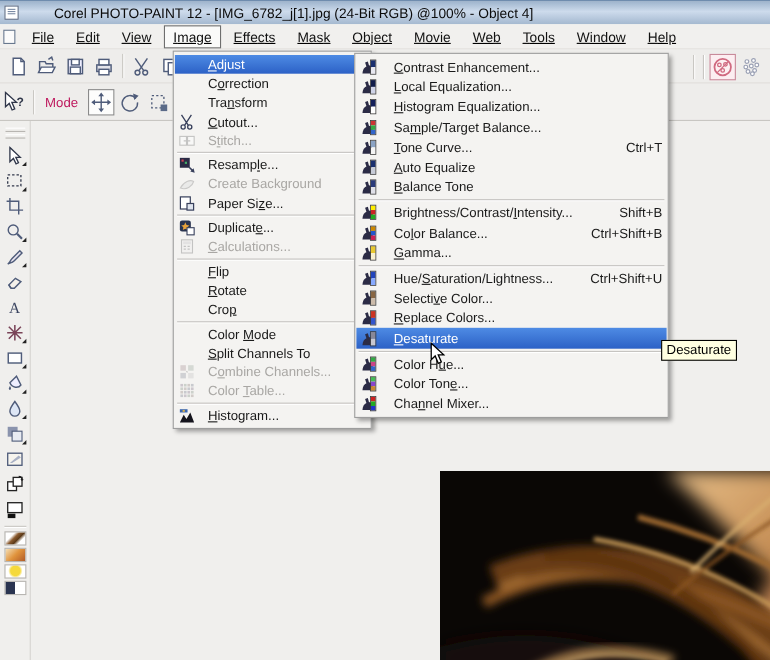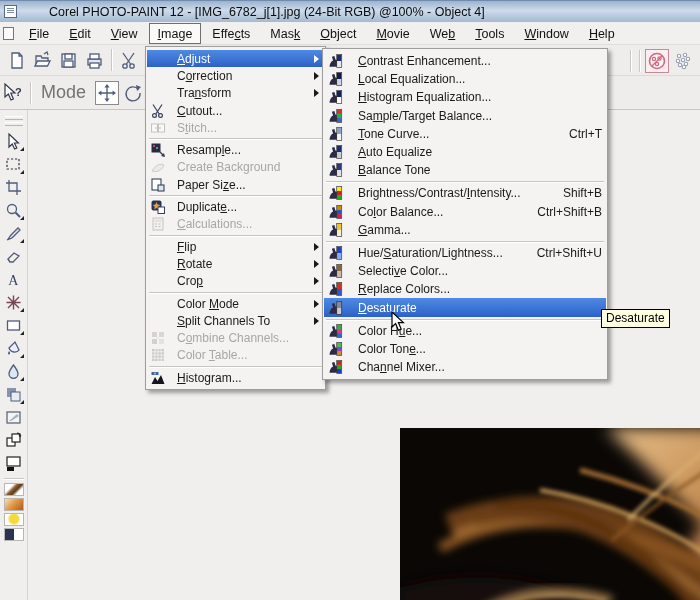--- a/index.html
+++ b/index.html
@@ -26,21 +26,21 @@
   .u{text-decoration:underline;}
   
   #toolbar1{position:absolute;left:0;top:45px;width:700px;height:31px;background:#eeedeb;
     border-bottom:1px solid #dcdad6;box-sizing:border-box;display:flex;align-items:center;}
   .tb-btn{width:24px;height:24px;display:flex;align-items:center;justify-content:center;margin:0 1px;}
   .tb-sep{width:1px;height:22px;background:#c9c7c3;box-shadow:1px 0 0 #fff;margin:0 4px;}
   #tb-right{position:absolute;right:4px;top:47px;display:flex;align-items:center;height:27px;}
   #tb-right .tb-btn.pressed{background:#fceef1;border:1px solid #c88a9a;box-sizing:border-box;}
   #propbar{position:absolute;left:0;top:76px;width:700px;height:34px;background:#eeedeb;
     border-bottom:1px solid #c8c6c2;box-sizing:border-box;display:flex;align-items:center;}
-  #mode-label{font-size:18px;color:#737373;margin:0 8px 0 6px;}
+  #mode-label{font-size:12px;color:#be185d;margin:0 8px 0 6px;}
   .pb-btn{width:24px;height:24px;display:flex;align-items:center;justify-content:center;
     margin:0 1px;border:1px solid transparent;box-sizing:border-box;}
   .pb-btn.active{background:#fdfdfc;border:1px solid #8a8a8a;}
   #right-tb-line{position:absolute;left:607px;top:87px;width:93px;height:1px;background:#d3d1cd;}
   
   #toolbox{position:absolute;left:0;top:110px;width:28px;height:490px;background:#f0efed;
     border-right:1px solid #d6d4d0;box-sizing:border-box;display:flex;flex-direction:column;align-items:center;}
   #toolbox .grip{width:18px;height:2px;border-top:1px solid #fff;border-bottom:1px solid #b8b6b2;margin:6px 0 2px 0;}
   #toolbox .grip2{width:18px;height:2px;border-top:1px solid #fff;border-bottom:1px solid #b8b6b2;margin-bottom:4px;}
   .tool{width:24px;height:23px;display:flex;align-items:center;justify-content:center;position:relative;}
@@ -48,21 +48,21 @@
     border-left:4px solid transparent;border-bottom:4px solid #222;}
   .tbx-sep{width:20px;height:1px;background:#c9c7c3;box-shadow:0 1px 0 #fff;margin:3px 0;}
   .dock-item{width:20px;height:13px;border:1px solid #b8b6b2;margin:1px 0;box-sizing:border-box;}
   
   #workspace{position:absolute;left:28px;top:110px;width:672px;height:490px;
     background:var(--workspace,#f0efed);}
   #photo{position:absolute;left:372px;top:318px;width:328px;height:282px;overflow:hidden;}
   
   .menu{position:absolute;background:#f4f3f1;border:1px solid #9d9d9d;
     box-shadow:3px 3px 4px rgba(0,0,0,.35);box-sizing:border-box;padding:3px 1px;font-size:12px;color:#1a1a1a;}
-  #image-menu{left:145px;top:46px;width:181px;z-index:20;}
+  #image-menu{left:157px;top:46px;width:181px;z-index:20;}
   #adjust-submenu{left:322px;top:48px;width:286px;z-index:30;}
   .mrow{display:flex;align-items:center;height:17.3px;padding:0 4px 0 3px;position:relative;}
   #adjust-submenu .mrow{height:18.2px;}
   .mrow.sel{background:linear-gradient(180deg,#4e8be4,#2c61c6);color:#fff;}
   .mrow.dis{color:#a9a7a4;}
   .mi-icon{width:20px;height:16px;display:flex;align-items:center;justify-content:flex-start;flex:none;}
   #adjust-submenu .mi-icon{width:24px;}
   .mrow.dis .mi-icon{opacity:.45;filter:grayscale(.7);}
   .mi-label{margin-left:7px;white-space:nowrap;}
   .mi-short{margin-left:auto;white-space:nowrap;}
@@ -78,21 +78,21 @@
 </head>
 <body>
 
 <div id="titlebar">
   <span class="ticon"></span>
   <span class="ttext">Corel PHOTO-PAINT 12 - [IMG_6782_j[1].jpg (24-Bit RGB) @100% - Object 4]</span>
 </div>
 
 <div id="menubar">
   <span class="docicon"></span>
-  <span id="mb-items" style="display:flex;align-items:center;">
+  <span id="mb-items" style="display:flex;align-items:center;text-decoration:underline;">
       <span class="mb-item"><span class="u">F</span>ile</span>
       <span class="mb-item"><span class="u">E</span>dit</span>
       <span class="mb-item"><span class="u">V</span>iew</span>
       <span class="mb-item active"><span class="u">I</span>mage</span>
       <span class="mb-item">Effe<span class="u">c</span>ts</span>
       <span class="mb-item">Mas<span class="u">k</span></span>
       <span class="mb-item"><span class="u">O</span>bject</span>
       <span class="mb-item"><span class="u">M</span>ovie</span>
       <span class="mb-item">We<span class="u">b</span></span>
       <span class="mb-item"><span class="u">T</span>ools</span>

